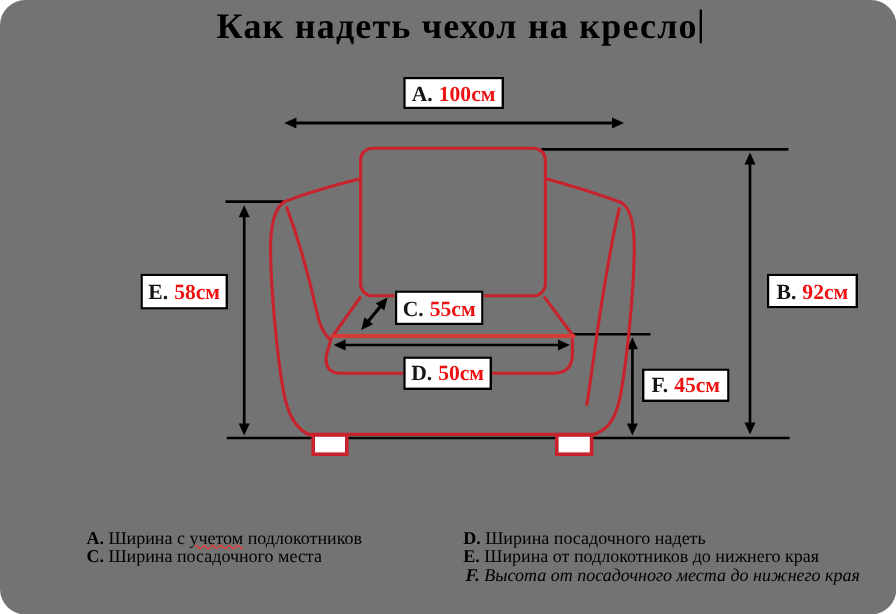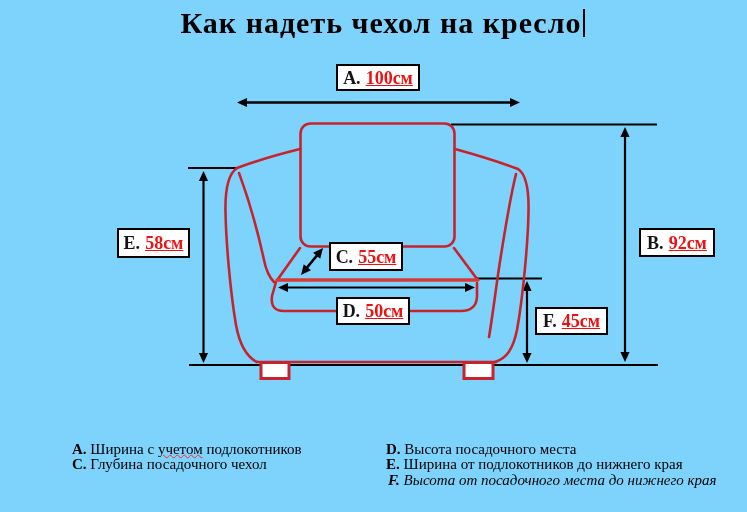--- a/index.html
+++ b/index.html
@@ -1,22 +1,23 @@
 <!DOCTYPE html>
 <html><head>
 <meta charset="utf-8">
 <style>
   html, body { margin: 0; padding: 0; background: #ffffff; }
   #page {
     position: relative;
     width: 747px;
     height: 512px;
-    background: #7dd3fc;
+    background: #737373;
     font-family: "Liberation Serif", serif;
     overflow: hidden;
+    border-radius: 21px;
   }
   #title-row {
     position: absolute;
     left: 9px; top: 6px;
     width: 747px;
     text-align: center;
     white-space: nowrap;
   }
   #title-row .title-text {
     font-family: "Liberation Serif", serif;
@@ -42,21 +43,21 @@
     font-family: "Liberation Serif", serif;
     font-weight: bold;
     font-size: 18px;
     display: flex;
     align-items: center;
     justify-content: center;
     white-space: nowrap;
     line-height: 1;
   }
   .mlabel .letter { color: #151515; }
-  .mlabel .value  { color: #ee1111; margin-left: 5px; text-decoration: underline; }
+  .mlabel .value  { color: #ee1111; margin-left: 5px; }
   #label-A { left: 336px; top: 64px;  width: 84px; height: 27px; }
   #label-E { left: 117px; top: 228px; width: 73px; height: 30px; }
   #label-C { left: 329px; top: 242px; width: 74px; height: 29px; }
   #label-D { left: 336px; top: 297px; width: 74px; height: 28px; }
   #label-B { left: 639px; top: 228px; width: 76px; height: 29px; }
   #label-F { left: 535px; top: 307px; width: 73px; height: 28px; }
   .legend-col {
     position: absolute;
     top: 442px;
     font-size: 15px;
@@ -167,21 +168,21 @@
     <span class="letter">B.</span>
     <span class="value">92см</span>
   </div>
   <div class="mlabel" id="label-F">
     <span class="letter">F.</span>
     <span class="value">45см</span>
   </div>
 
   <div class="legend-col" id="legend-left">
     <div class="legend-row"><span class="letter">A.</span> <span>Ширина с </span><span class="misspelled">учетом</span><span> подлокотников</span></div>
-    <div class="legend-row"><span class="letter">C.</span> <span>Глубина посадочного чехол</span></div>
+    <div class="legend-row"><span class="letter">C.</span> <span>Ширина посадочного места</span></div>
   </div>
   <div class="legend-col" id="legend-right">
-    <div class="legend-row"><span class="letter">D.</span> <span>Высота посадочного места</span></div>
+    <div class="legend-row"><span class="letter">D.</span> <span>Ширина посадочного надеть</span></div>
     <div class="legend-row"><span class="letter">E.</span> <span>Ширина от подлокотников до нижнего края</span></div>
     <div class="legend-row indent"><span class="letter">F.</span> <span>Высота от посадочного места до нижнего края</span></div>
   </div>
 
 </div>
 
 </body></html>

